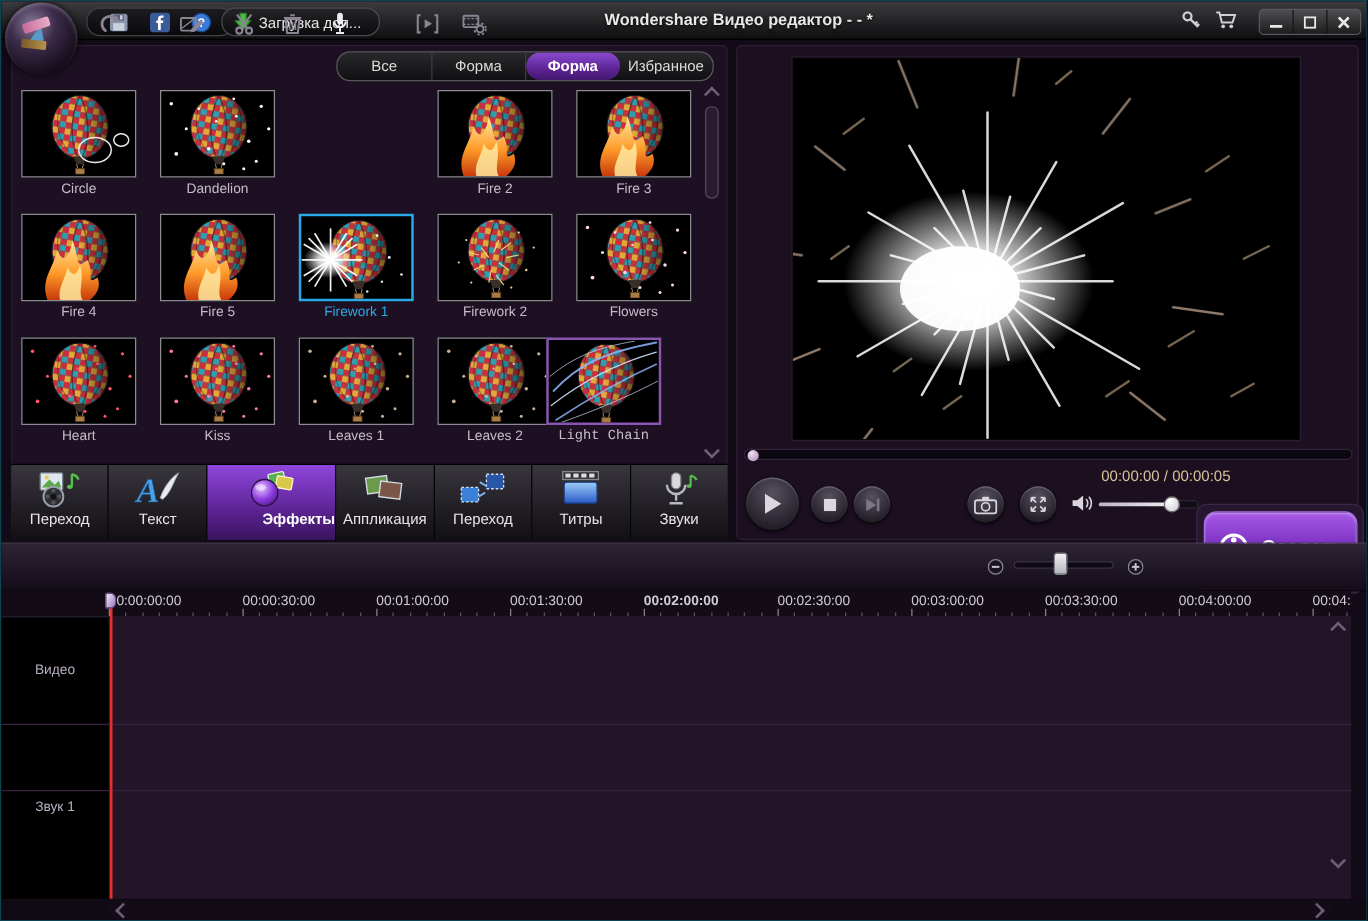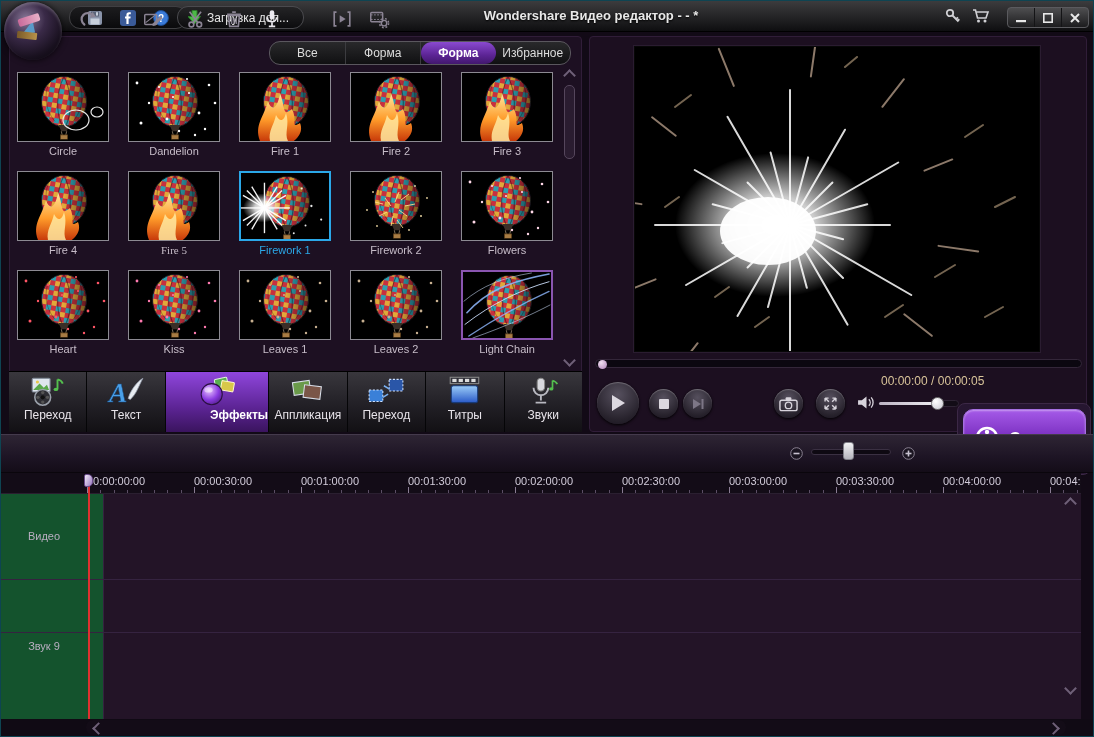--- a/index.html
+++ b/index.html
@@ -94,21 +94,21 @@
   #ruler{left:0;top:472px;width:1080px;height:20px;background:#130c17;border-bottom:1px solid #2a1f30;overflow:hidden;cursor:pointer;}
   .rlabel{position:absolute;top:2px;font-size:11px;color:#d2ccda;white-space:nowrap;}
   .tick{position:absolute;bottom:0;width:1px;background:#5c4e66;}
   .tick.major{height:6px;background:#8a7c94;}
   .tick.minor{height:3px;}
   #playhead-marker{left:83px;top:473px;width:9px;height:13px;border-radius:2px 5px 5px 2px;background:linear-gradient(120deg,#f2eaf8,#9a7ac0);border:1px solid #6a4a8a;box-sizing:border-box;z-index:30;cursor:grab;}
   #playhead-line{left:87px;top:481px;width:2px;height:237px;background:#e03030;z-index:25;}
 
   
   #tracks{left:0;top:493px;width:1080px;height:226px;background:#231427;}
-  #track-label-col{position:absolute;left:0;top:0;width:103px;height:226px;background:#14532d;border-right:1px solid #352340;box-sizing:border-box;}
+  #track-label-col{position:absolute;left:0;top:0;width:87px;height:226px;background:#000000;border-right:1px solid #352340;box-sizing:border-box;}
   .track-label{position:absolute;left:0;width:86px;text-align:center;color:#b8aec0;font-size:11px;}
   .track-label.t0{top:0;height:85px;line-height:85px;}
   .track-label.t1{top:85px;height:53px;line-height:53px;}
   .track-label.t2{top:138px;padding-top:8px;}
   .track-line{position:absolute;left:0;width:1080px;height:1px;background:#352340;}
 
   
   #h-scrollbar{left:85px;top:719px;width:980px;height:15px;background:#130c17;border-radius:7px;}
   #v-scrollbar{left:1062px;top:495px;width:13px;height:198px;}
   #bottom-strip{left:0;top:718px;width:1094px;height:19px;background:#100a14;}
@@ -433,31 +433,20 @@
         <div class="fx-thumb" style="color: rgb(255, 255, 255);">
           <svg class="bl" viewBox="0 0 60 72">
             <use href="#sym-balloon"></use>
           </svg>
           <svg class="ov" viewBox="0 0 90 68" preserveAspectRatio="none">
             <use href="#ov-dots"></use>
           </svg>
         </div>
         <div class="fx-label">Dandelion</div>
       </div>
-      <div class="fx-item" style="left: 228px; top: 5px;">
-        <div class="fx-thumb">
-          <svg class="bl" viewBox="0 0 60 72">
-            <use href="#sym-balloon"></use>
-          </svg>
-          <svg class="ov" viewBox="0 0 90 68" preserveAspectRatio="none">
-            <use href="#ov-flame"></use>
-          </svg>
-        </div>
-        <div class="fx-label">Fire 1</div>
-      </div>
       <div class="fx-item" style="left: 339px; top: 5px;">
         <div class="fx-thumb">
           <svg class="bl" viewBox="0 0 60 72">
             <use href="#sym-balloon"></use>
           </svg>
           <svg class="ov" viewBox="0 0 90 68" preserveAspectRatio="none">
             <use href="#ov-flame"></use>
           </svg>
         </div>
         <div class="fx-label">Fire 2</div>
@@ -477,21 +466,21 @@
         <div class="fx-thumb">
           <svg class="bl" viewBox="0 0 60 72">
             <use href="#sym-balloon"></use>
           </svg>
           <svg class="ov" viewBox="0 0 90 68" preserveAspectRatio="none">
             <use href="#ov-flame"></use>
           </svg>
         </div>
         <div class="fx-label">Fire 4</div>
       </div>
-      <div class="fx-item" style="left: 117px; top: 104px; font-family: Liberation Serif, serif;">
+      <div class="fx-item" style="left: 117px; top: 104px;">
         <div class="fx-thumb">
           <svg class="bl" viewBox="0 0 60 72">
             <use href="#sym-balloon"></use>
           </svg>
           <svg class="ov" viewBox="0 0 90 68" preserveAspectRatio="none">
             <use href="#ov-flame"></use>
           </svg>
         </div>
         <div class="fx-label">Fire 5</div>
       </div>
@@ -565,21 +554,21 @@
         <div class="fx-thumb" style="color: rgb(200, 176, 144);">
           <svg class="bl" viewBox="0 0 60 72">
             <use href="#sym-balloon"></use>
           </svg>
           <svg class="ov" viewBox="0 0 90 68" preserveAspectRatio="none">
             <use href="#ov-dots"></use>
           </svg>
         </div>
         <div class="fx-label">Leaves 2</div>
       </div>
-      <div class="fx-item purple" style="left: 450px; top: 203px;">
+      <div class="fx-item purple" style="left: 426px; top: 203px; font-family: Liberation Mono, monospace;">
         <div class="fx-thumb">
           <svg class="bl" viewBox="0 0 60 72">
             <use href="#sym-balloon"></use>
           </svg>
           <svg class="ov" viewBox="0 0 90 68" preserveAspectRatio="none">
             <use href="#ov-streaks"></use>
           </svg>
         </div>
         <div class="fx-label">Light Chain</div>
       </div>
@@ -820,21 +809,21 @@
         <rect x="3.5" y="5.7" width="6" height="1.6" fill="#c8c2d0"></rect>
         <rect x="5.7" y="3.5" width="1.6" height="6" fill="#c8c2d0"></rect>
       </svg>
   </span>
 
   <div id="ruler" class="abs">
       <span class="rlabel" style="left: 86px;">00:00:00:00</span>
       <span class="rlabel" style="left: 193px;">00:00:30:00</span>
       <span class="rlabel" style="left: 300px;">00:01:00:00</span>
       <span class="rlabel" style="left: 407px;">00:01:30:00</span>
-      <span class="rlabel" style="left: 514px;">00:02:00:00</span>
+      <span class="rlabel" style="left: 514px; font-weight: bold;">00:02:00:00</span>
       <span class="rlabel" style="left: 621px;">00:02:30:00</span>
       <span class="rlabel" style="left: 728px;">00:03:00:00</span>
       <span class="rlabel" style="left: 835px;">00:03:30:00</span>
       <span class="rlabel" style="left: 942px;">00:04:00:00</span>
       <span class="rlabel" style="left: 1049px;">00:04:30:00</span>
       <span class="tick major" style="left: 86px;"></span>
       <span class="tick minor" style="left: 99.375px;"></span>
       <span class="tick minor" style="left: 112.75px;"></span>
       <span class="tick minor" style="left: 126.125px;"></span>
       <span class="tick minor" style="left: 139.5px;"></span>
@@ -908,21 +897,21 @@
       <span class="tick major" style="left: 1049px;"></span>
       <span class="tick minor" style="left: 1062.38px;"></span>
       <span class="tick minor" style="left: 1075.75px;"></span>
     </div>
   <div id="playhead-marker" class="abs"></div>
   <div id="playhead-line" class="abs"></div>
 
   <div id="tracks" class="abs">
     <div id="track-label-col">
         <div class="track-label t0">Видео</div>
-        <div class="track-label t2">Звук 9</div>
+        <div class="track-label t2">Звук 1</div>
       </div>
     <div class="track-line" style="top:85px;"></div>
     <div class="track-line" style="top:138px;"></div>
   </div>
 
   <div id="bottom-strip" class="abs"></div>
   <div id="h-scrollbar" class="abs">
     <span class="chev left" style="left:8px;top:4px;"></span>
     <span class="chev right" style="left:963px;top:4px;"></span>
   </div>

